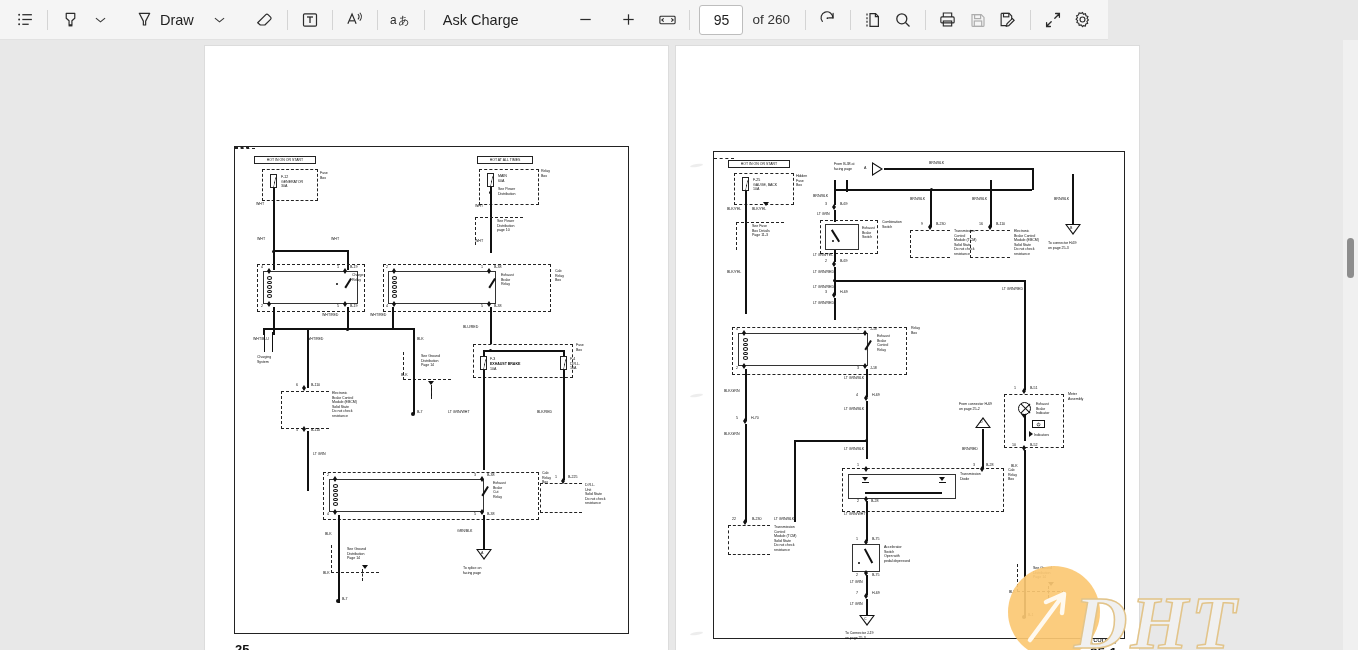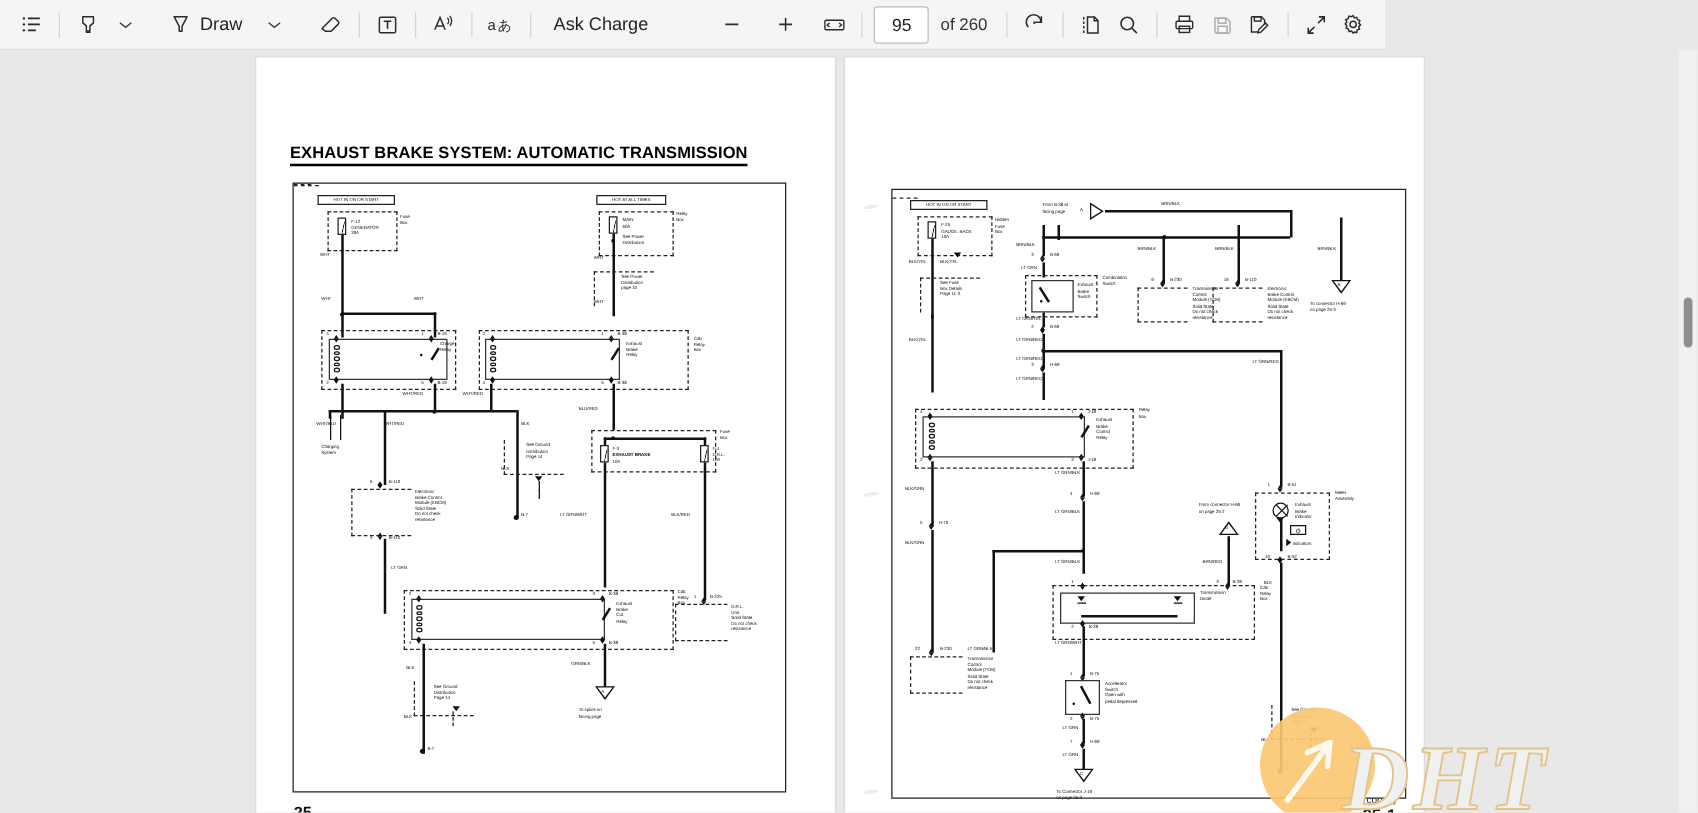--- a/index.html
+++ b/index.html
@@ -459,21 +459,20 @@
       </svg>
     </span>
   </div>
 </div>
 
 <div id="viewer">
 
   <div class="sheet" id="sheet-left">
     <div class="scan">
 
-      <div class="doc-title">EXHAUST BRAKE SYSTEM: AUTOMATIC TRANSMISSION</div>
       <div class="page-num" id="pnum-left">25</div>
 
       <div class="smudge" style="left:409px; top:111px;"></div>
       <div class="smudge" style="left:409px; top:343px;"></div>
       <div class="smudge" style="left:409px; top:578px;"></div>
 
       <div class="frame" id="frame-left">
 
         <div class="hdrbox" style="left:19px; top:9px; width:62px;">HOT IN ON OR START</div>
         <div class="dbox" style="left:27px; top:22px; width:56px; height:32px;"></div>

